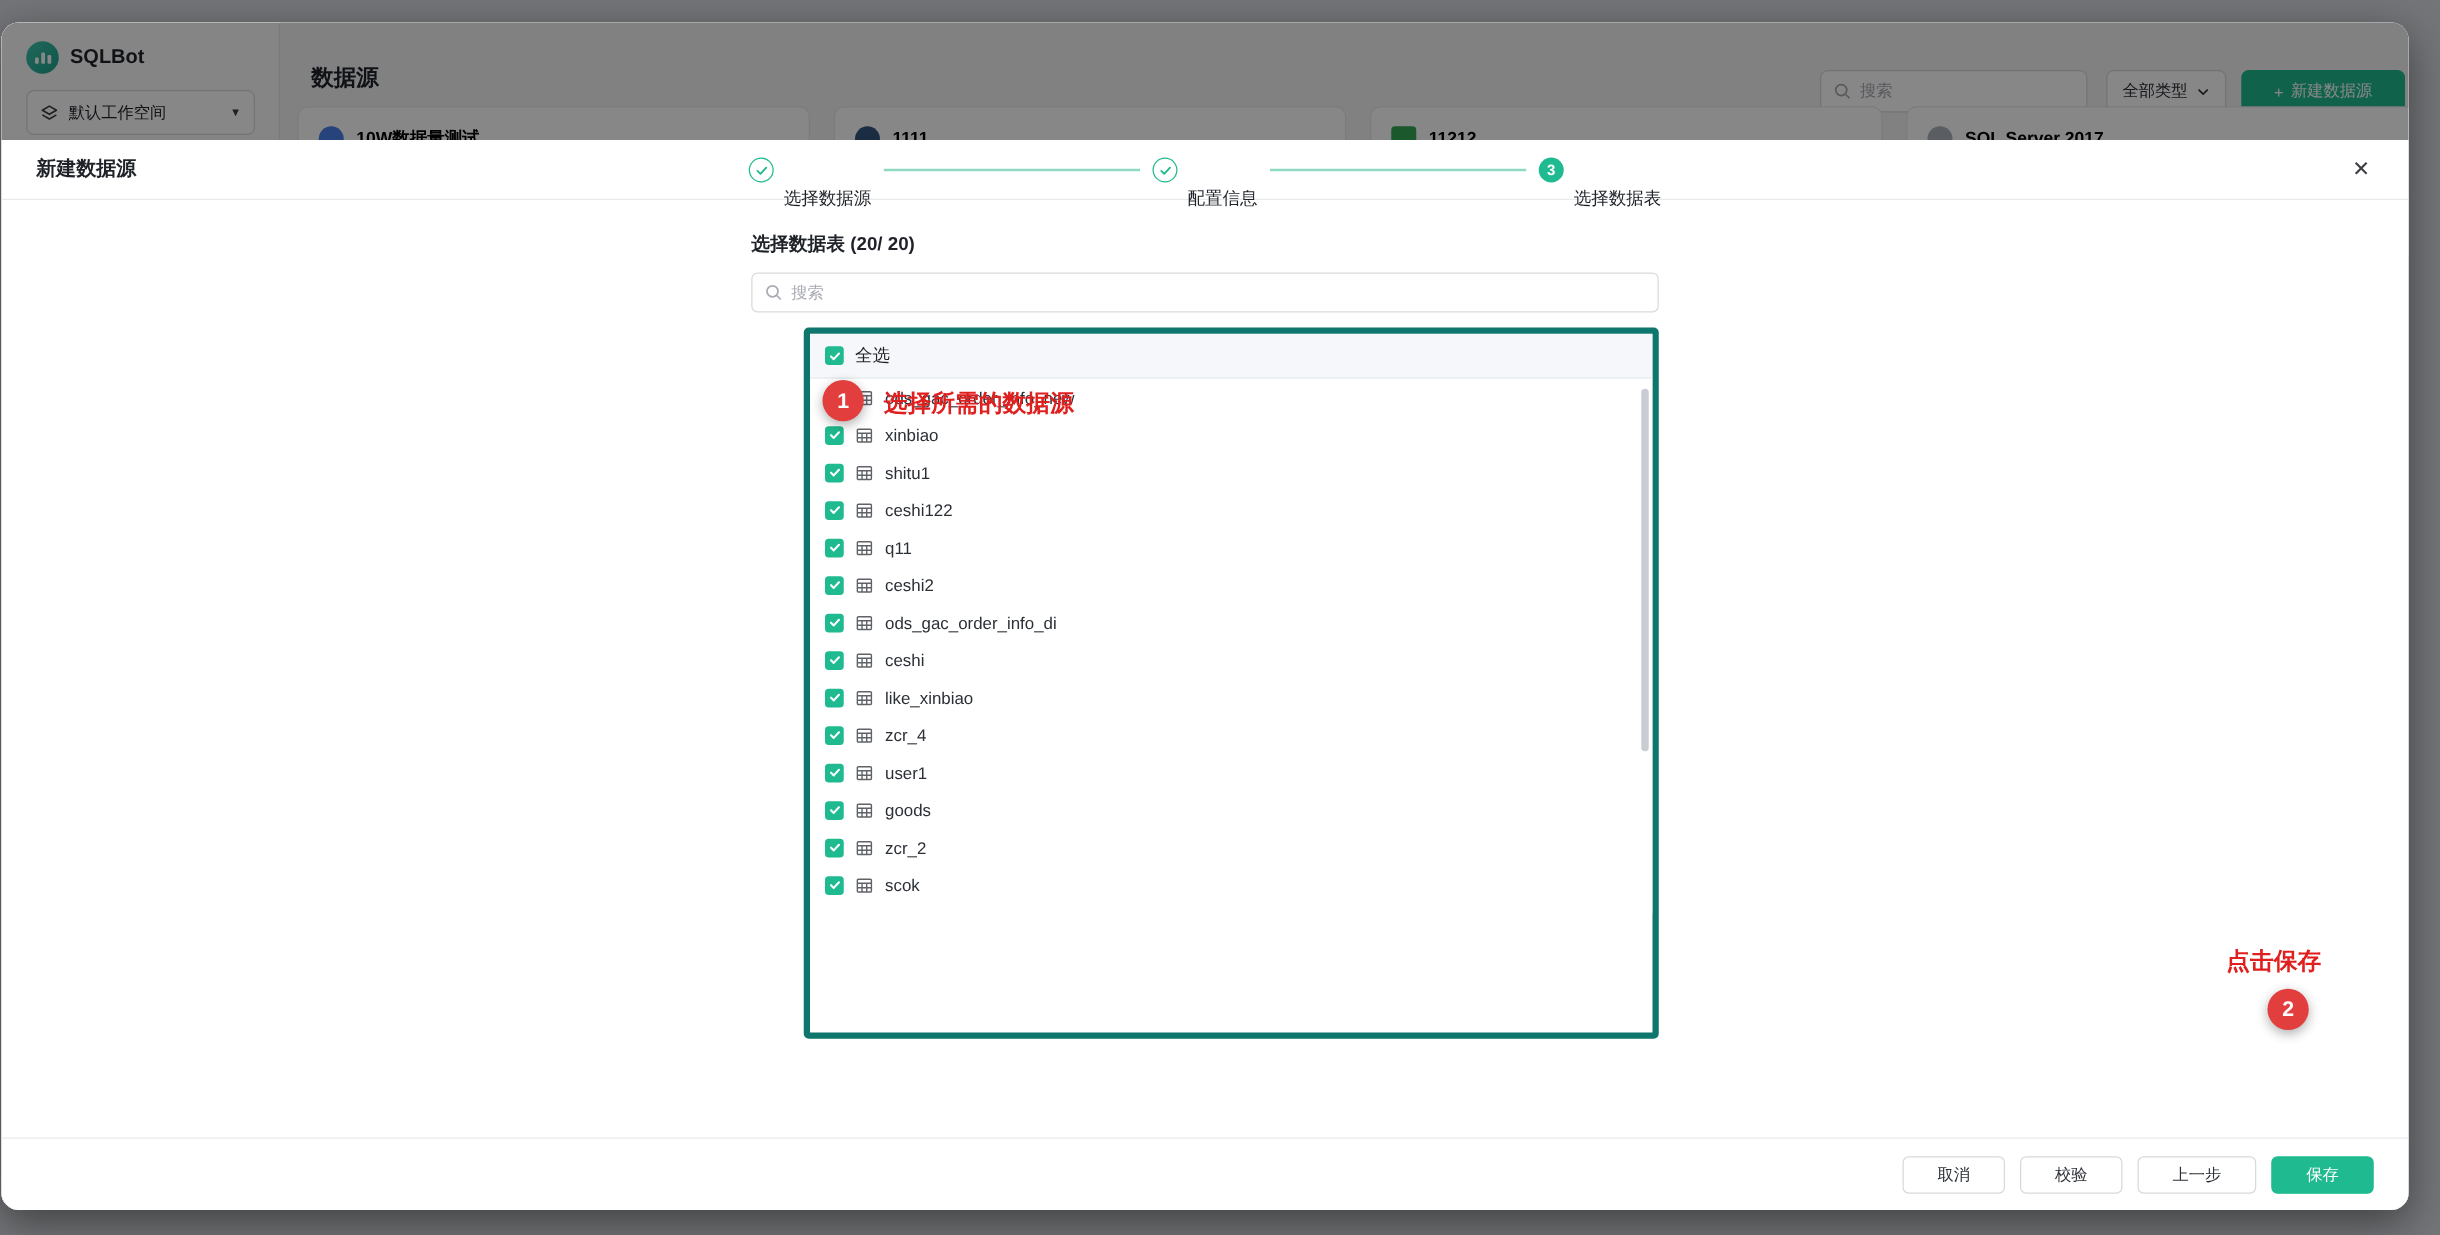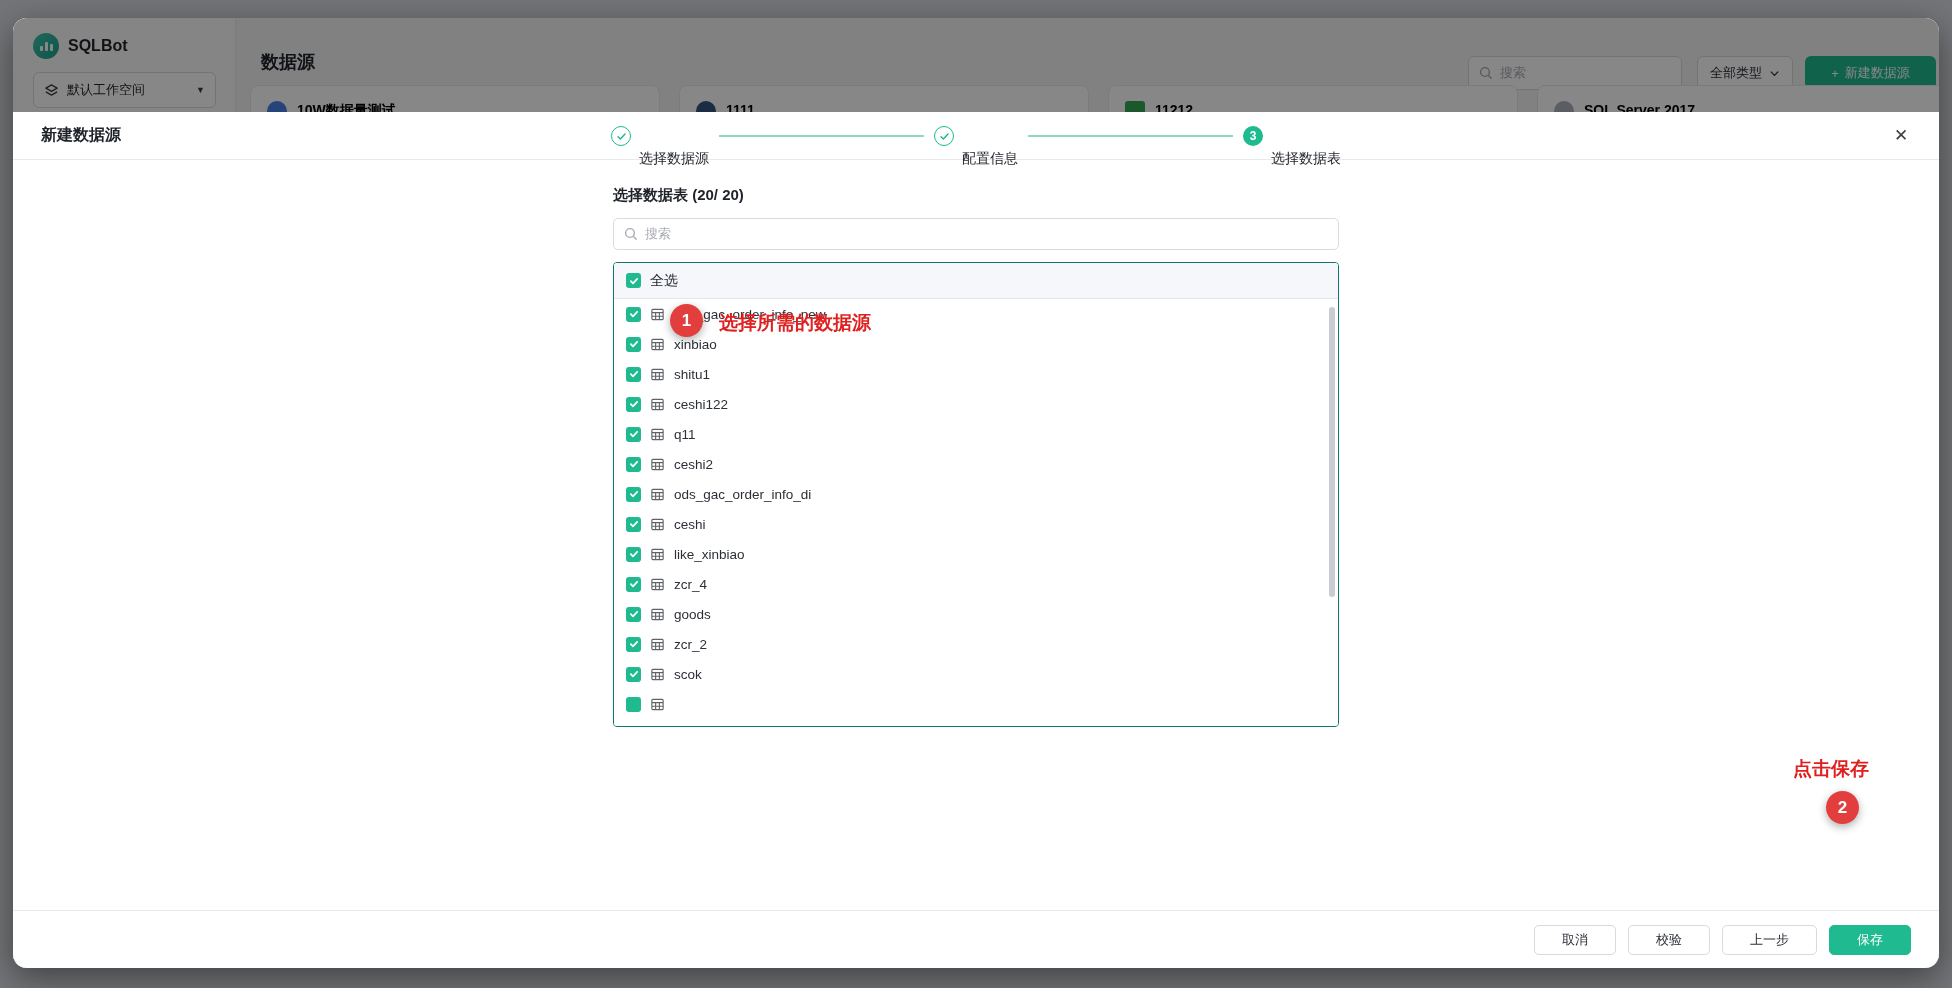--- a/index.html
+++ b/index.html
@@ -5,21 +5,21 @@
   * { margin:0; padding:0; box-sizing:border-box; }
   html,body { width:1952px; height:988px; overflow:hidden; }
   body {
     font-family:"Liberation Sans","DejaVu Sans",sans-serif;
     background:#737578;
     position:relative;
     color:#1f2329;
   }
   
   .window {
-    position:absolute; left:13px; top:18px; width:1926px; height:950px;
+    position:absolute; left:1px; top:18px; width:1926px; height:950px;
     border-radius:14px; overflow:hidden; background:#f3f4f6;
     box-shadow:0 10px 34px rgba(0,0,0,.45);
   }
   
   .app { position:absolute; inset:0; background:#f3f4f6; }
   .sidebar {
     position:absolute; left:0; top:0; width:223px; height:100%;
     background:#fbfbfc; border-right:1px solid #e7e8ea; padding:14px 18px 0 20px;
   }
   .logo-row { display:flex; align-items:center; gap:9px; height:28px; }
@@ -95,21 +95,21 @@
     font-size:17px; color:#3a3d42; cursor:pointer; line-height:24px; text-align:center;
   }
 
   .modal-body { flex:1 1 auto; position:relative; }
   .panel { width:726px; margin:26px auto 0 auto; }
   .panel-title { font-size:15px; font-weight:bold; color:#1f2329; }
   .table-search {
     margin-top:13px; height:32px; border:1px solid #d8dadd; border-radius:5px; background:#fff;
     display:flex; align-items:center; gap:7px; padding:0 10px; color:#a8abb2; font-size:13px;
   }
-  .table-list { margin-top:12px; border:1px solid #0f766e; border-radius:4px; height:465px; overflow:hidden; }
+  .table-list { margin-top:12px; border:5px solid #0f766e; border-radius:4px; height:569px; overflow:hidden;margin-left:42px; }
   .list-header {
     height:36px; background:#f5f7fa; border-bottom:1px solid #e4e7ea;
     display:flex; align-items:center; gap:9px; padding:0 12px; position:relative;
   }
   .list-header .hdr-label { font-size:14px; color:#1f2329; }
   .list-viewport { position:relative; height:428px; overflow:hidden; background:#fff; }
   .list-rows { }
   .t-row { height:30px; display:flex; align-items:center; gap:9px; padding:0 12px; }
   .t-row .t-name { font-size:13.5px; color:#2b2f36; }
   .checkbox {
@@ -449,20 +449,37 @@
         <rect x="2" y="2.5" width="12" height="11" rx="1"></rect>
         <line x1="2" y1="6" x2="14" y2="6"></line>
         <line x1="6" y1="6" x2="6" y2="13.5"></line>
         <line x1="10" y1="6" x2="10" y2="13.5"></line>
         <line x1="2" y1="9.8" x2="14" y2="9.8"></line>
       </svg>
     </span>
     <span class="t-name">zcr_4</span>
   </div>
 
+  <div class="t-row">
+    <span class="checkbox">
+      <svg width="10" height="10" viewBox="0 0 12 12" fill="none" stroke="#fff" stroke-width="2" stroke-linecap="round" stroke-linejoin="round">
+                      <path d="M2.2 6.2 L4.8 8.8 L9.8 3.4"></path>
+                    </svg>
+    </span>
+    <span>
+      <svg width="15" height="15" viewBox="0 0 16 16" fill="none" stroke="#5f6368" stroke-width="1.2">
+        <rect x="2" y="2.5" width="12" height="11" rx="1"></rect>
+        <line x1="2" y1="6" x2="14" y2="6"></line>
+        <line x1="6" y1="6" x2="6" y2="13.5"></line>
+        <line x1="10" y1="6" x2="10" y2="13.5"></line>
+        <line x1="2" y1="9.8" x2="14" y2="9.8"></line>
+      </svg>
+    </span>
+    <span class="t-name">user1</span>
+  </div>
 
   <div class="t-row">
     <span class="checkbox">
       <svg width="10" height="10" viewBox="0 0 12 12" fill="none" stroke="#fff" stroke-width="2" stroke-linecap="round" stroke-linejoin="round">
                       <path d="M2.2 6.2 L4.8 8.8 L9.8 3.4"></path>
                     </svg>
     </span>
     <span>
       <svg width="15" height="15" viewBox="0 0 16 16" fill="none" stroke="#5f6368" stroke-width="1.2">
         <rect x="2" y="2.5" width="12" height="11" rx="1"></rect>

